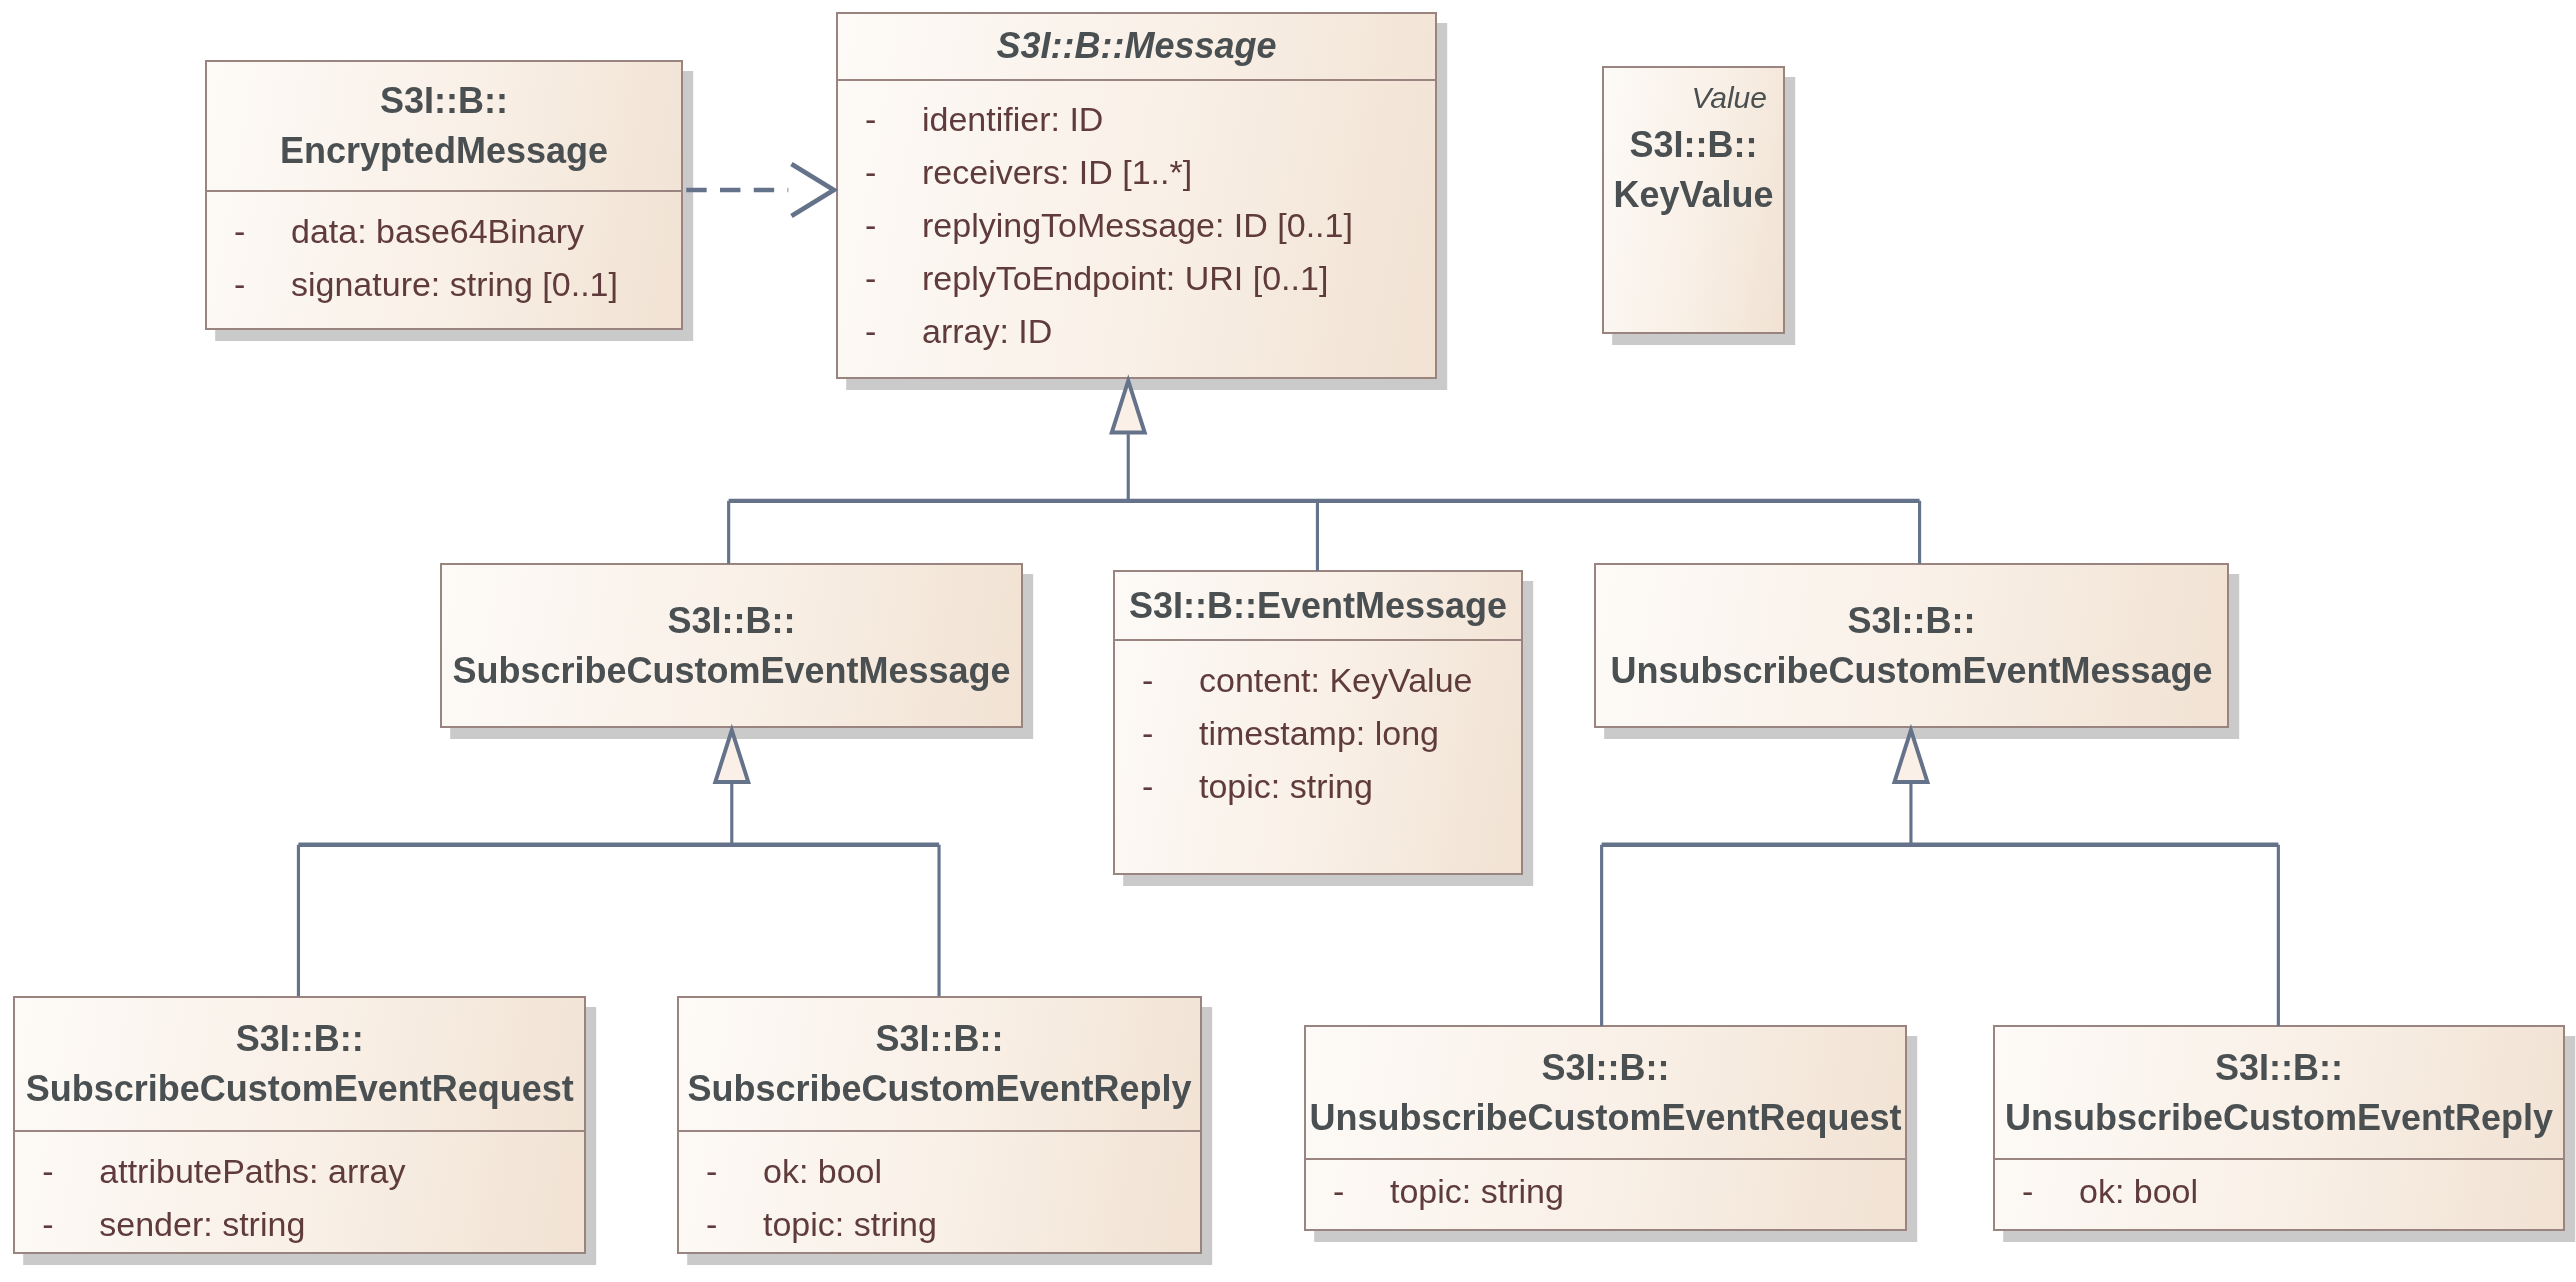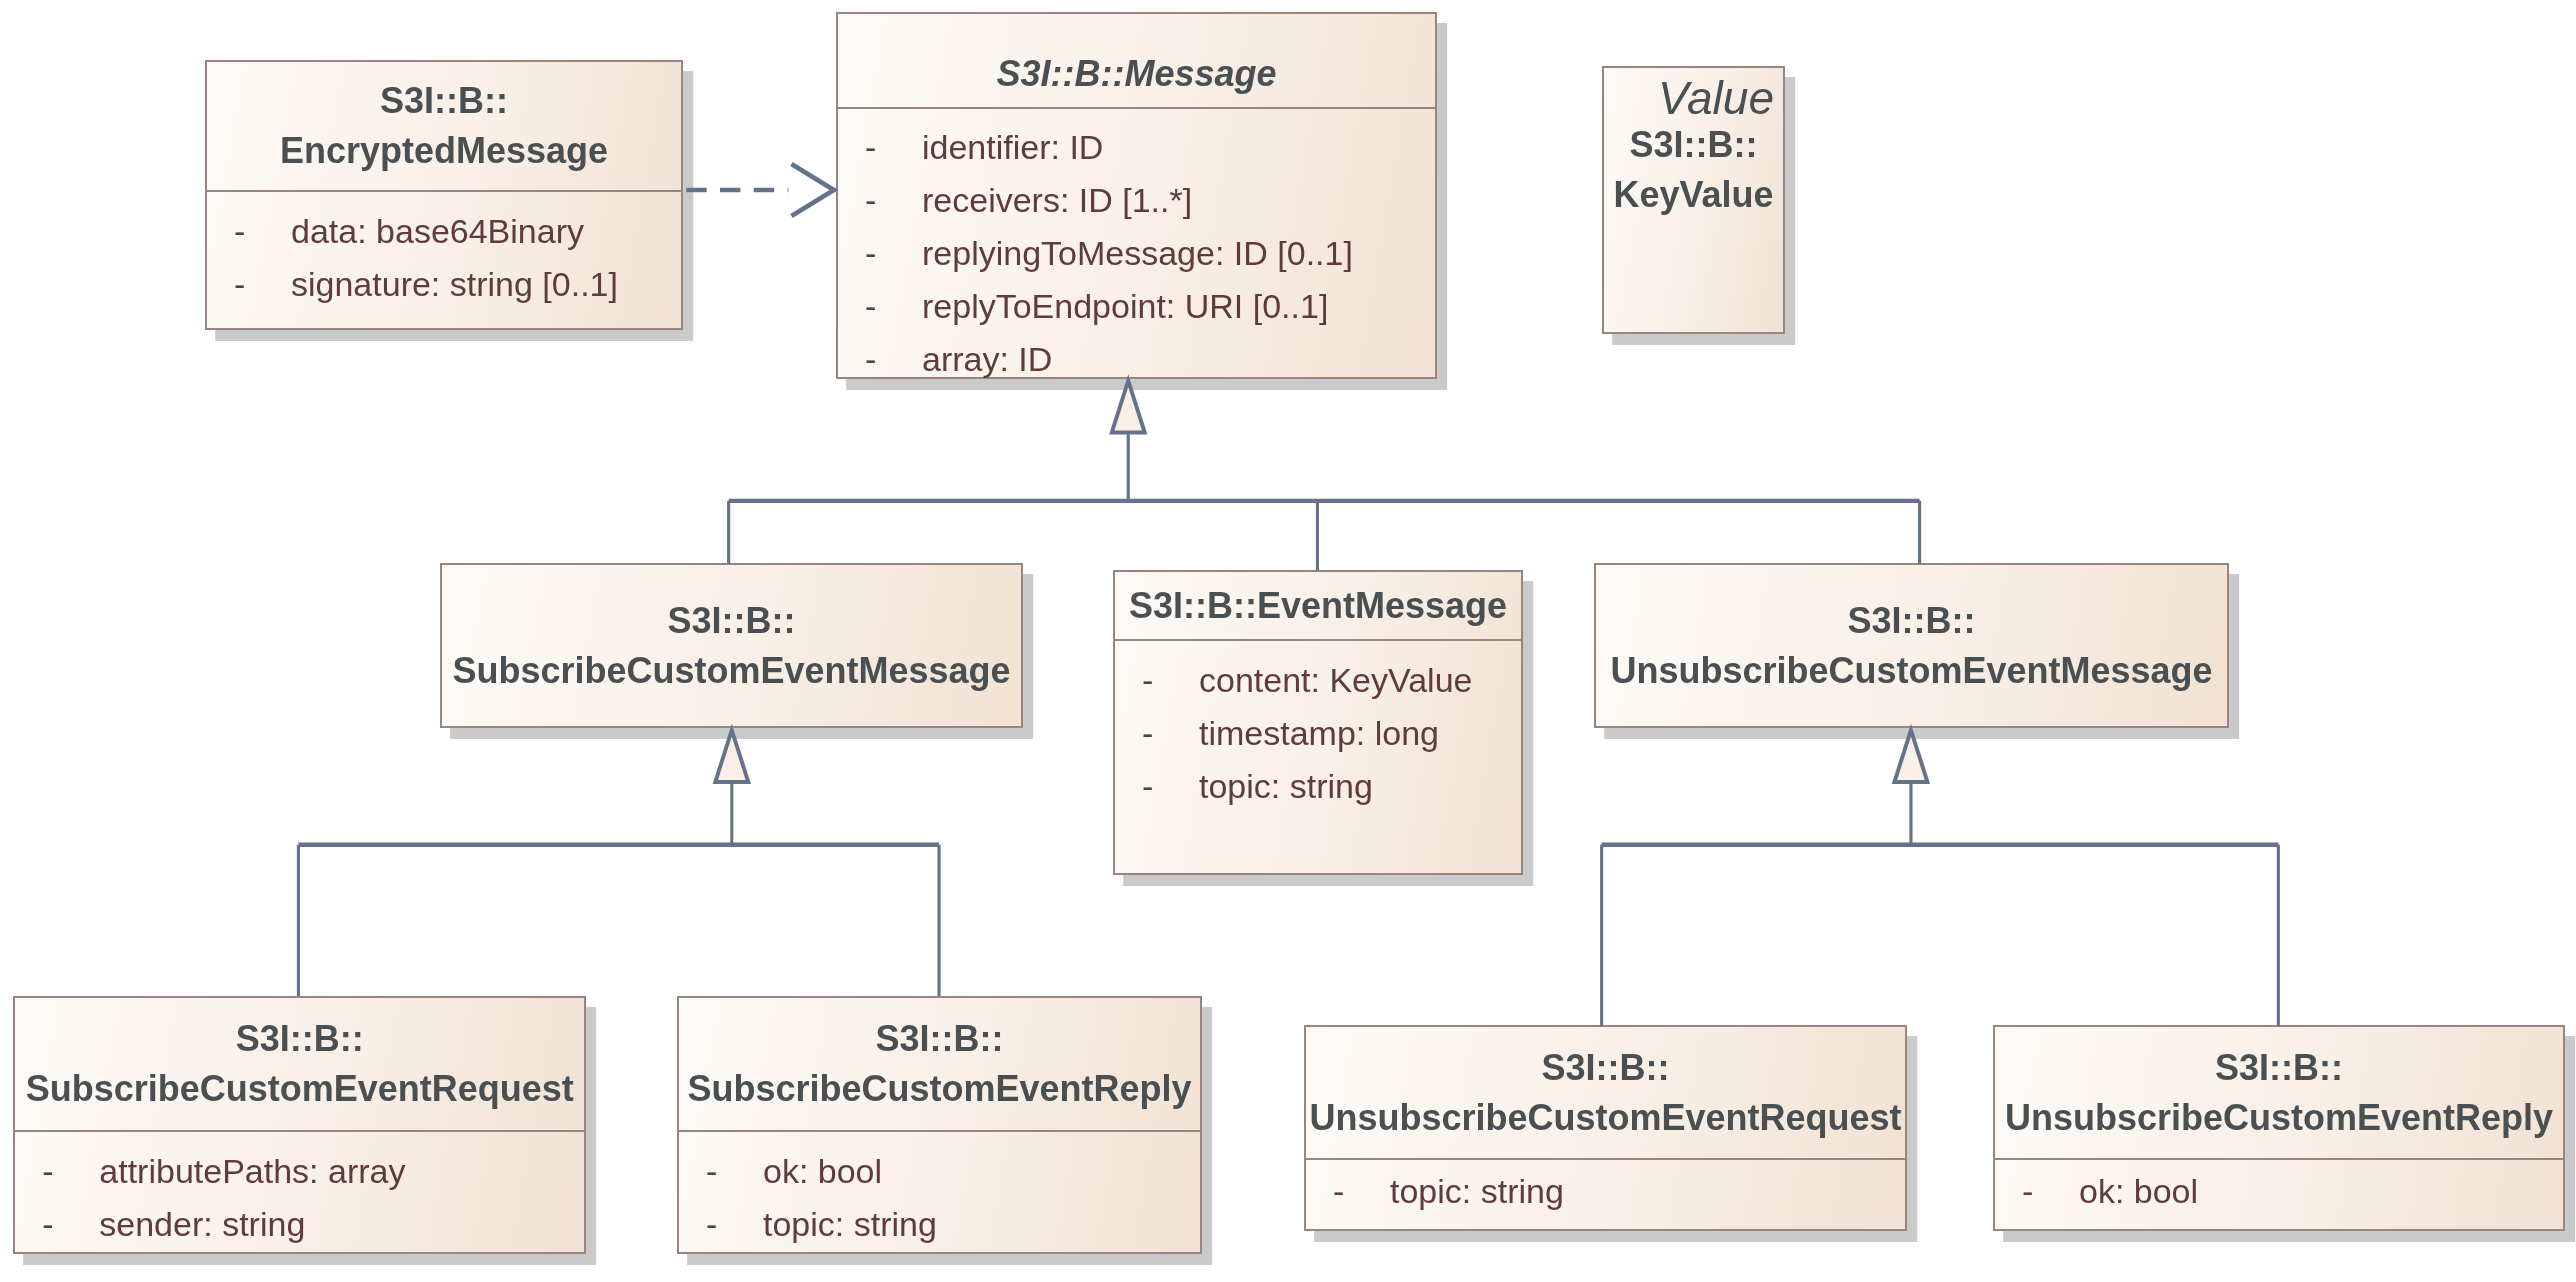--- a/index.html
+++ b/index.html
@@ -16,21 +16,21 @@
   }
   .title {
     display:flex; flex-direction:column; justify-content:center; align-items:center;
     color:#4a5052; font-weight:bold; font-size:36px; line-height:50px;
     border-bottom:2.4px solid #9a8480;
   }
   .title.no-sep { border-bottom:none; }
   .title.abstract .name-line { font-style:italic; }
   .stereotype {
     align-self:flex-end; color:#4a5052; font-weight:normal; font-style:italic;
-    font-size:46px; line-height:44px; padding-right:9px;
+    font-size:30px; line-height:44px; padding-right:16px;
   }
   .attrs { padding-top:12.6px; }
   .attr {
     height:53px; display:flex; align-items:center;
     color:#5f3b3b; font-size:34px; padding-left:27px;
   }
   .attr .dash { width:57px; }
   .connector-layer { position:absolute; left:0; top:0; pointer-events:none; }
 </style>
 </head>
@@ -49,21 +49,21 @@
           <span>data: base64Binary</span>
         </div>
       <div class="attr">
           <span class="dash">-</span>
           <span>signature: string [0..1]</span>
         </div>
     </div>
   </div>
 
   <div class="uml-class" style="left:836px; top:11.8px; width:601px; height:367px;">
-    <div class="title abstract" style="height:67px;margin-top:28px;">
+    <div class="title abstract" style="height:67px;">
       <div class="name-line">S3I::B::Message</div>
     </div>
     <div class="attrs">
       <div class="attr">
           <span class="dash">-</span>
           <span>identifier: ID</span>
         </div>
       <div class="attr">
           <span class="dash">-</span>
           <span>receivers: ID [1..*]</span>

